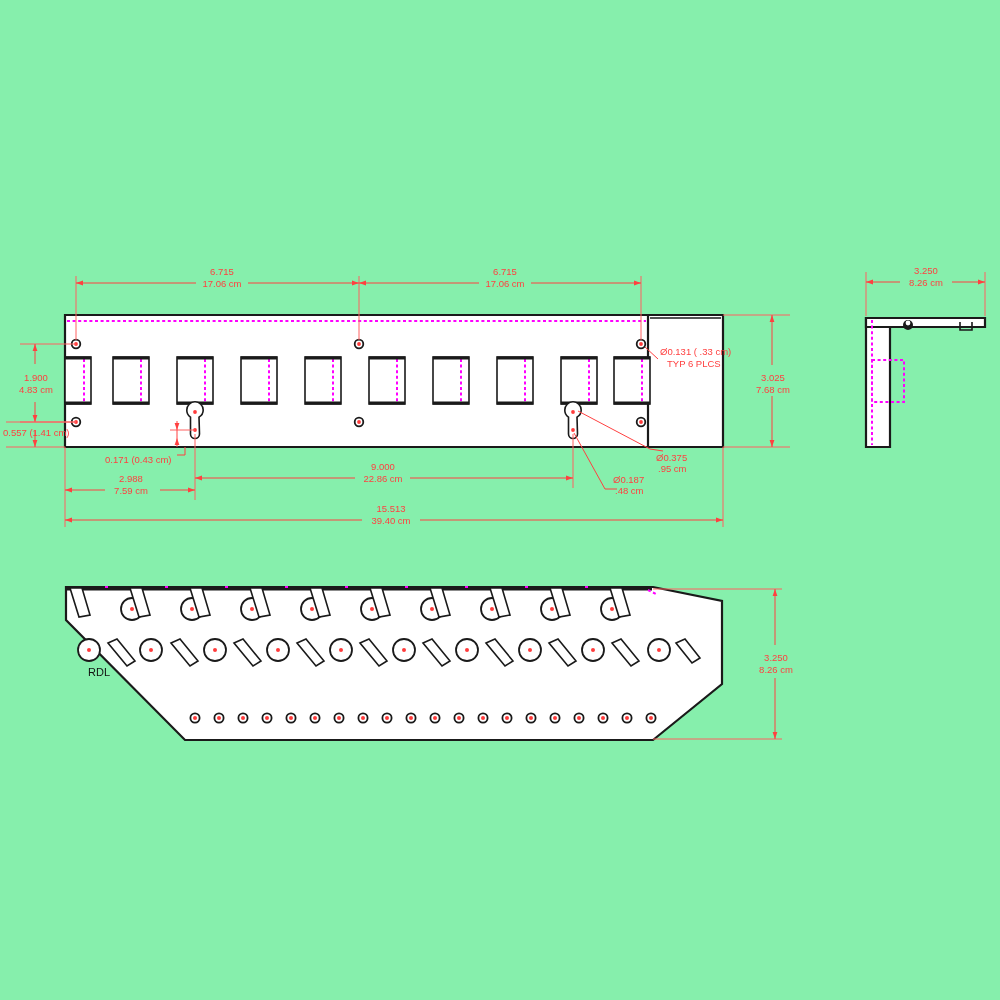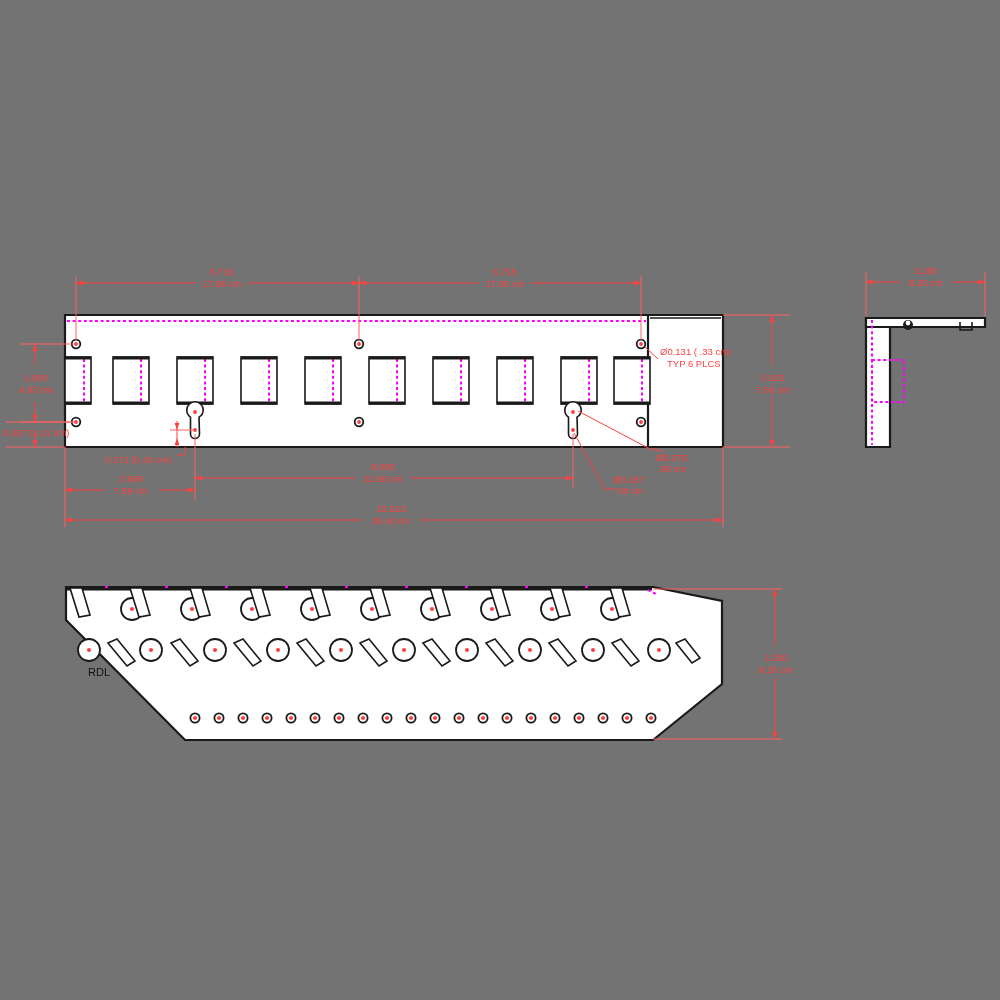--- a/index.html
+++ b/index.html
@@ -1,17 +1,17 @@
 <!DOCTYPE html>
 <html><head>
 <meta charset="utf-8">
 <style>
   html,body{margin:0;padding:0;background:#ffffff;}
   body{width:1000px;height:1000px;font-family:"Liberation Sans",sans-serif;overflow:hidden;}
-  #stage{position:relative;width:1000px;height:1000px;background:#737373;}
+  #stage{position:relative;width:1000px;height:1000px;background:#86efac;}
   svg{display:block;}
   .dimtxt{font-family:"Liberation Sans",sans-serif;font-size:9.5px;fill:#ff4040;text-anchor:middle;}
   .dimtxt-l{font-family:"Liberation Sans",sans-serif;font-size:9.5px;fill:#ff4040;text-anchor:start;}
   .parttxt{font-family:"Liberation Sans",sans-serif;font-size:11px;fill:#111;text-anchor:start;}
   .dimline{stroke:#ff4040;stroke-width:1;fill:none;}
   .extline{stroke:#ff6060;stroke-width:1;fill:none;}
   .leader{stroke:#ff4040;stroke-width:1;fill:none;}
   .outline{stroke:#1a1a1a;stroke-width:2.2;fill:#ffffff;}
   .outline-thin{stroke:#1a1a1a;stroke-width:1.6;fill:#ffffff;}
   .hidden-l{stroke:#ff00ff;stroke-width:2;fill:none;stroke-dasharray:3 2.6;}

